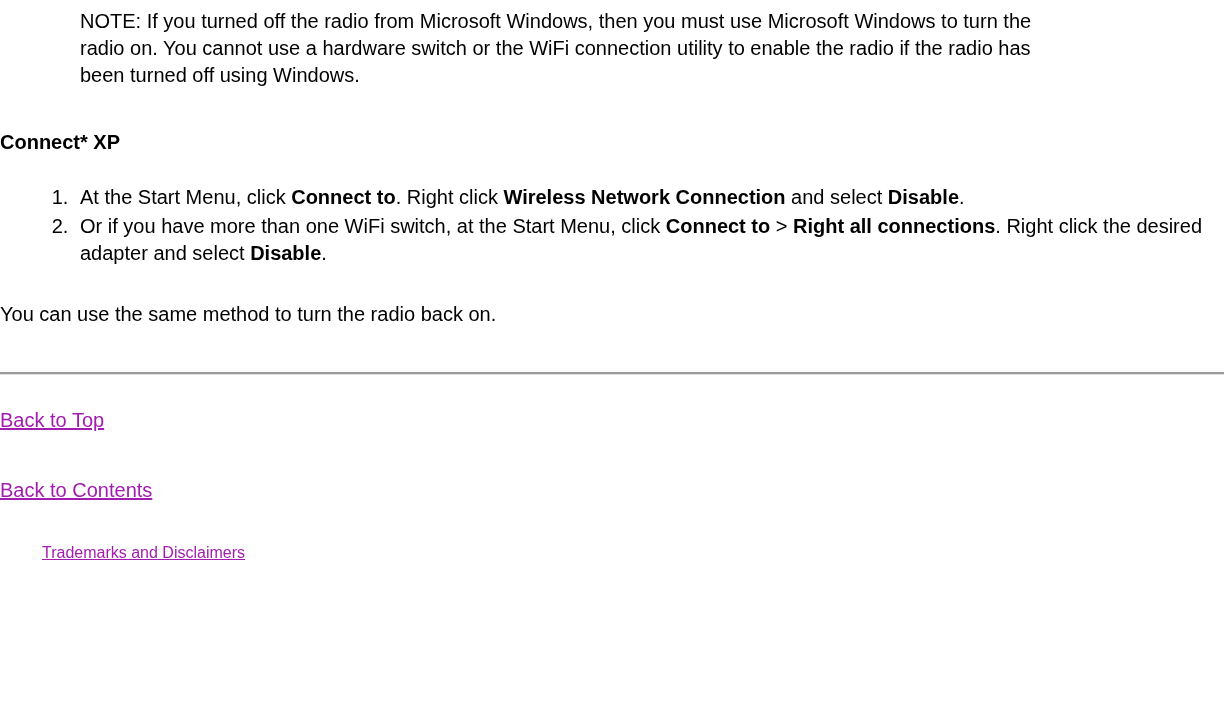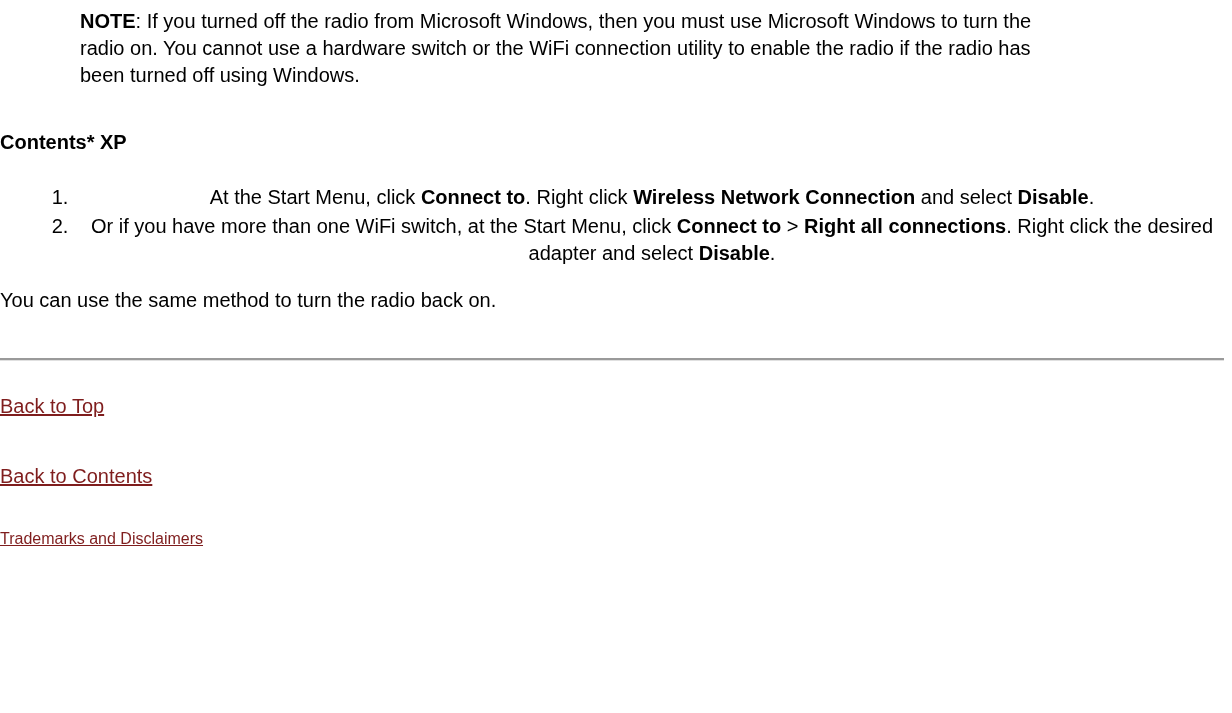--- a/index.html
+++ b/index.html
@@ -11,70 +11,70 @@
       line-height: 1.35;
     }
     .content {
       padding: 0 8px 24px 0;
     }
     .note-block {
       margin: 8px 0 0 80px;
       max-width: 960px;
     }
     .note-label {
-      font-weight: bold;
+      font-weight: normal;
     }
     .section-heading {
       font-weight: bold;
       margin: 40px 0 24px 0;
     }
     ol.steps {
       margin: 28px 0 0 34px;
       padding: 0 0 0 40px;
-      text-align: center;
     }
     ol.steps li {
       padding-left: 6px;
       margin-bottom: 2px;
     }
     .bold {
       font-weight: bold;
     }
     .para {
-      margin-top: 20px;
+      margin-top: 34px;
     }
     hr.sep {
       margin: 44px 0 32px 0;
       border: none;
       border-top: 2px solid #9a9a9a;
       border-bottom: 1px solid #e0e0e0;
       height: 0;
     }
     a.link {
-      color: #7f1d1d;
+      color: #a21caf;
       text-decoration: underline;
       display: inline-block;
     }
     .link-row-1 { margin-top: 16px; }
     .link-row-2 { margin-top: 43px; }
     .link-row-3 { margin-top: 34px; }
     .smaller {
       font-size: 16px;
+      margin-left: 42px;
     }
   </style>
 </head>
 <body>
 
 <div class="content">
 
   <div class="note-block">
     <span class="note-label">NOTE</span><span>: If you turned off the radio from Microsoft Windows, then you must use Microsoft Windows to turn the radio on. You cannot use a hardware switch or the WiFi connection utility to enable the radio if the radio has been turned off using Windows.</span>
   </div>
 
-  <div class="section-heading">Contents* XP</div>
+  <div class="section-heading">Connect* XP</div>
 
   <ol class="steps">
     <li>
       <span>At the Start Menu, click </span><span class="bold">Connect to</span><span>. Right click </span><span class="bold">Wireless Network Connection</span><span> and select </span><span class="bold">Disable</span><span>.</span>
     </li>
     <li>
       <span>Or if you have more than one WiFi switch, at the Start Menu, click </span><span class="bold">Connect to</span><span> &gt; </span><span class="bold">Right all connections</span><span>. Right click the desired adapter and select </span><span class="bold">Disable</span><span>.</span>
     </li>
   </ol>
 

